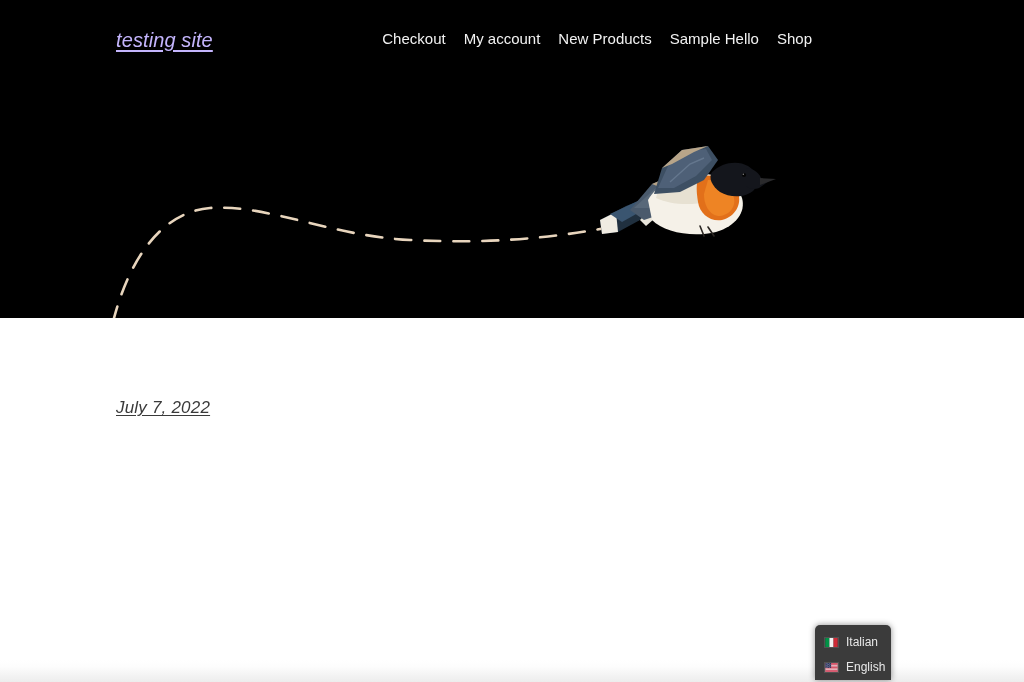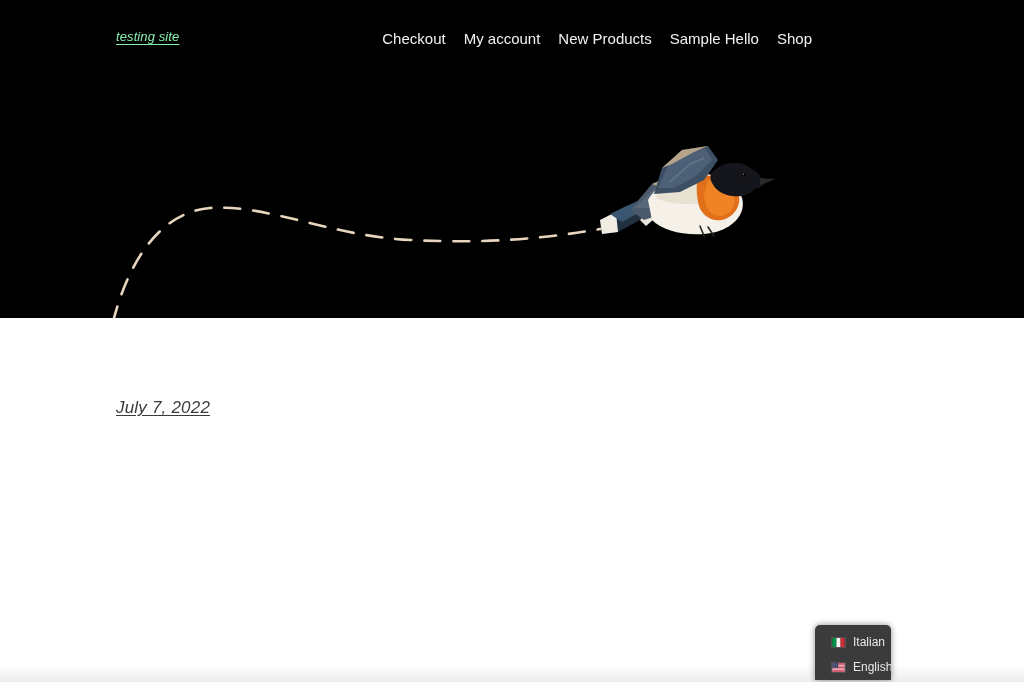--- a/index.html
+++ b/index.html
@@ -30,24 +30,24 @@
     height: 76px;
     display: flex;
     align-items: center;
   }
 
   .site-title {
     position: absolute;
     left: 116px;
     top: 29px;
     font-family: "Liberation Sans", sans-serif;
-    font-size: 13px;
+    font-size: 20px;
     font-style: italic;
     font-weight: 400;
-    color: #86efac;
+    color: #c4b5fd;
     text-decoration: underline;
     text-underline-offset: 3px;
     letter-spacing: 0.1px;
     white-space: nowrap;
   }
 
   .main-nav {
     position: absolute;
     right: 212px;
     top: 29px;
@@ -136,21 +136,21 @@
 
   
   .lang-switcher {
     position: absolute;
     left: 815px;
     top: 625px;
     width: 76px;
     background: #3b3b3b;
     border-radius: 5px 5px 0 0;
     box-shadow: 0 0 6px rgba(0,0,0,0.45);
-    padding: 5px 0 0 7px;
+    padding: 5px 0 0 0;
     overflow: hidden;
   }
   .lang-item {
     display: flex;
     align-items: center;
     gap: 7px;
     padding: 4px 9px 5px 9px;
     text-decoration: none;
     cursor: pointer;
   }

